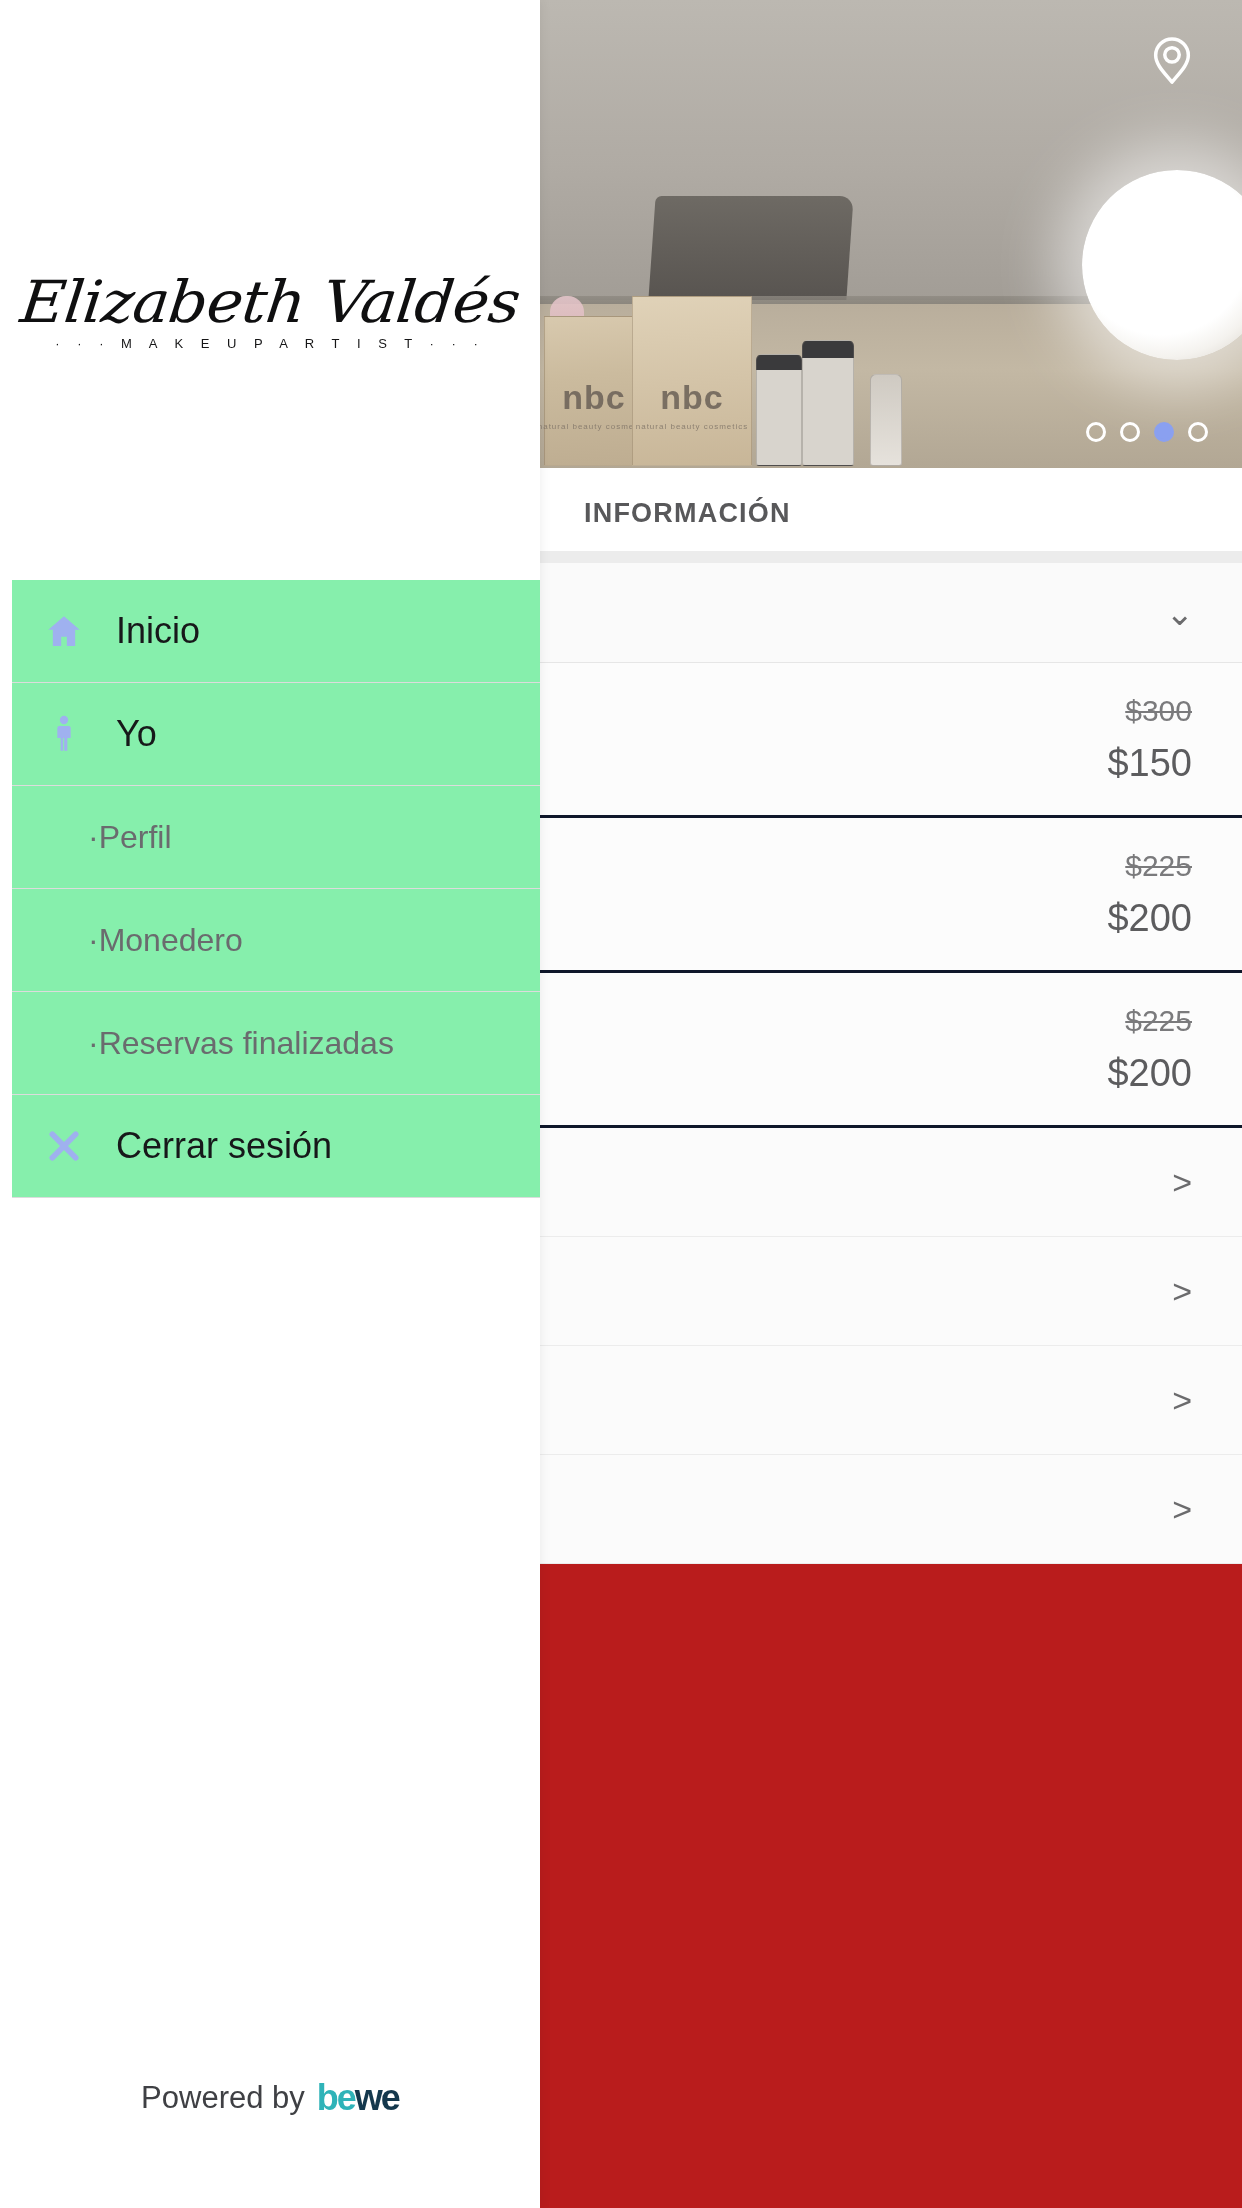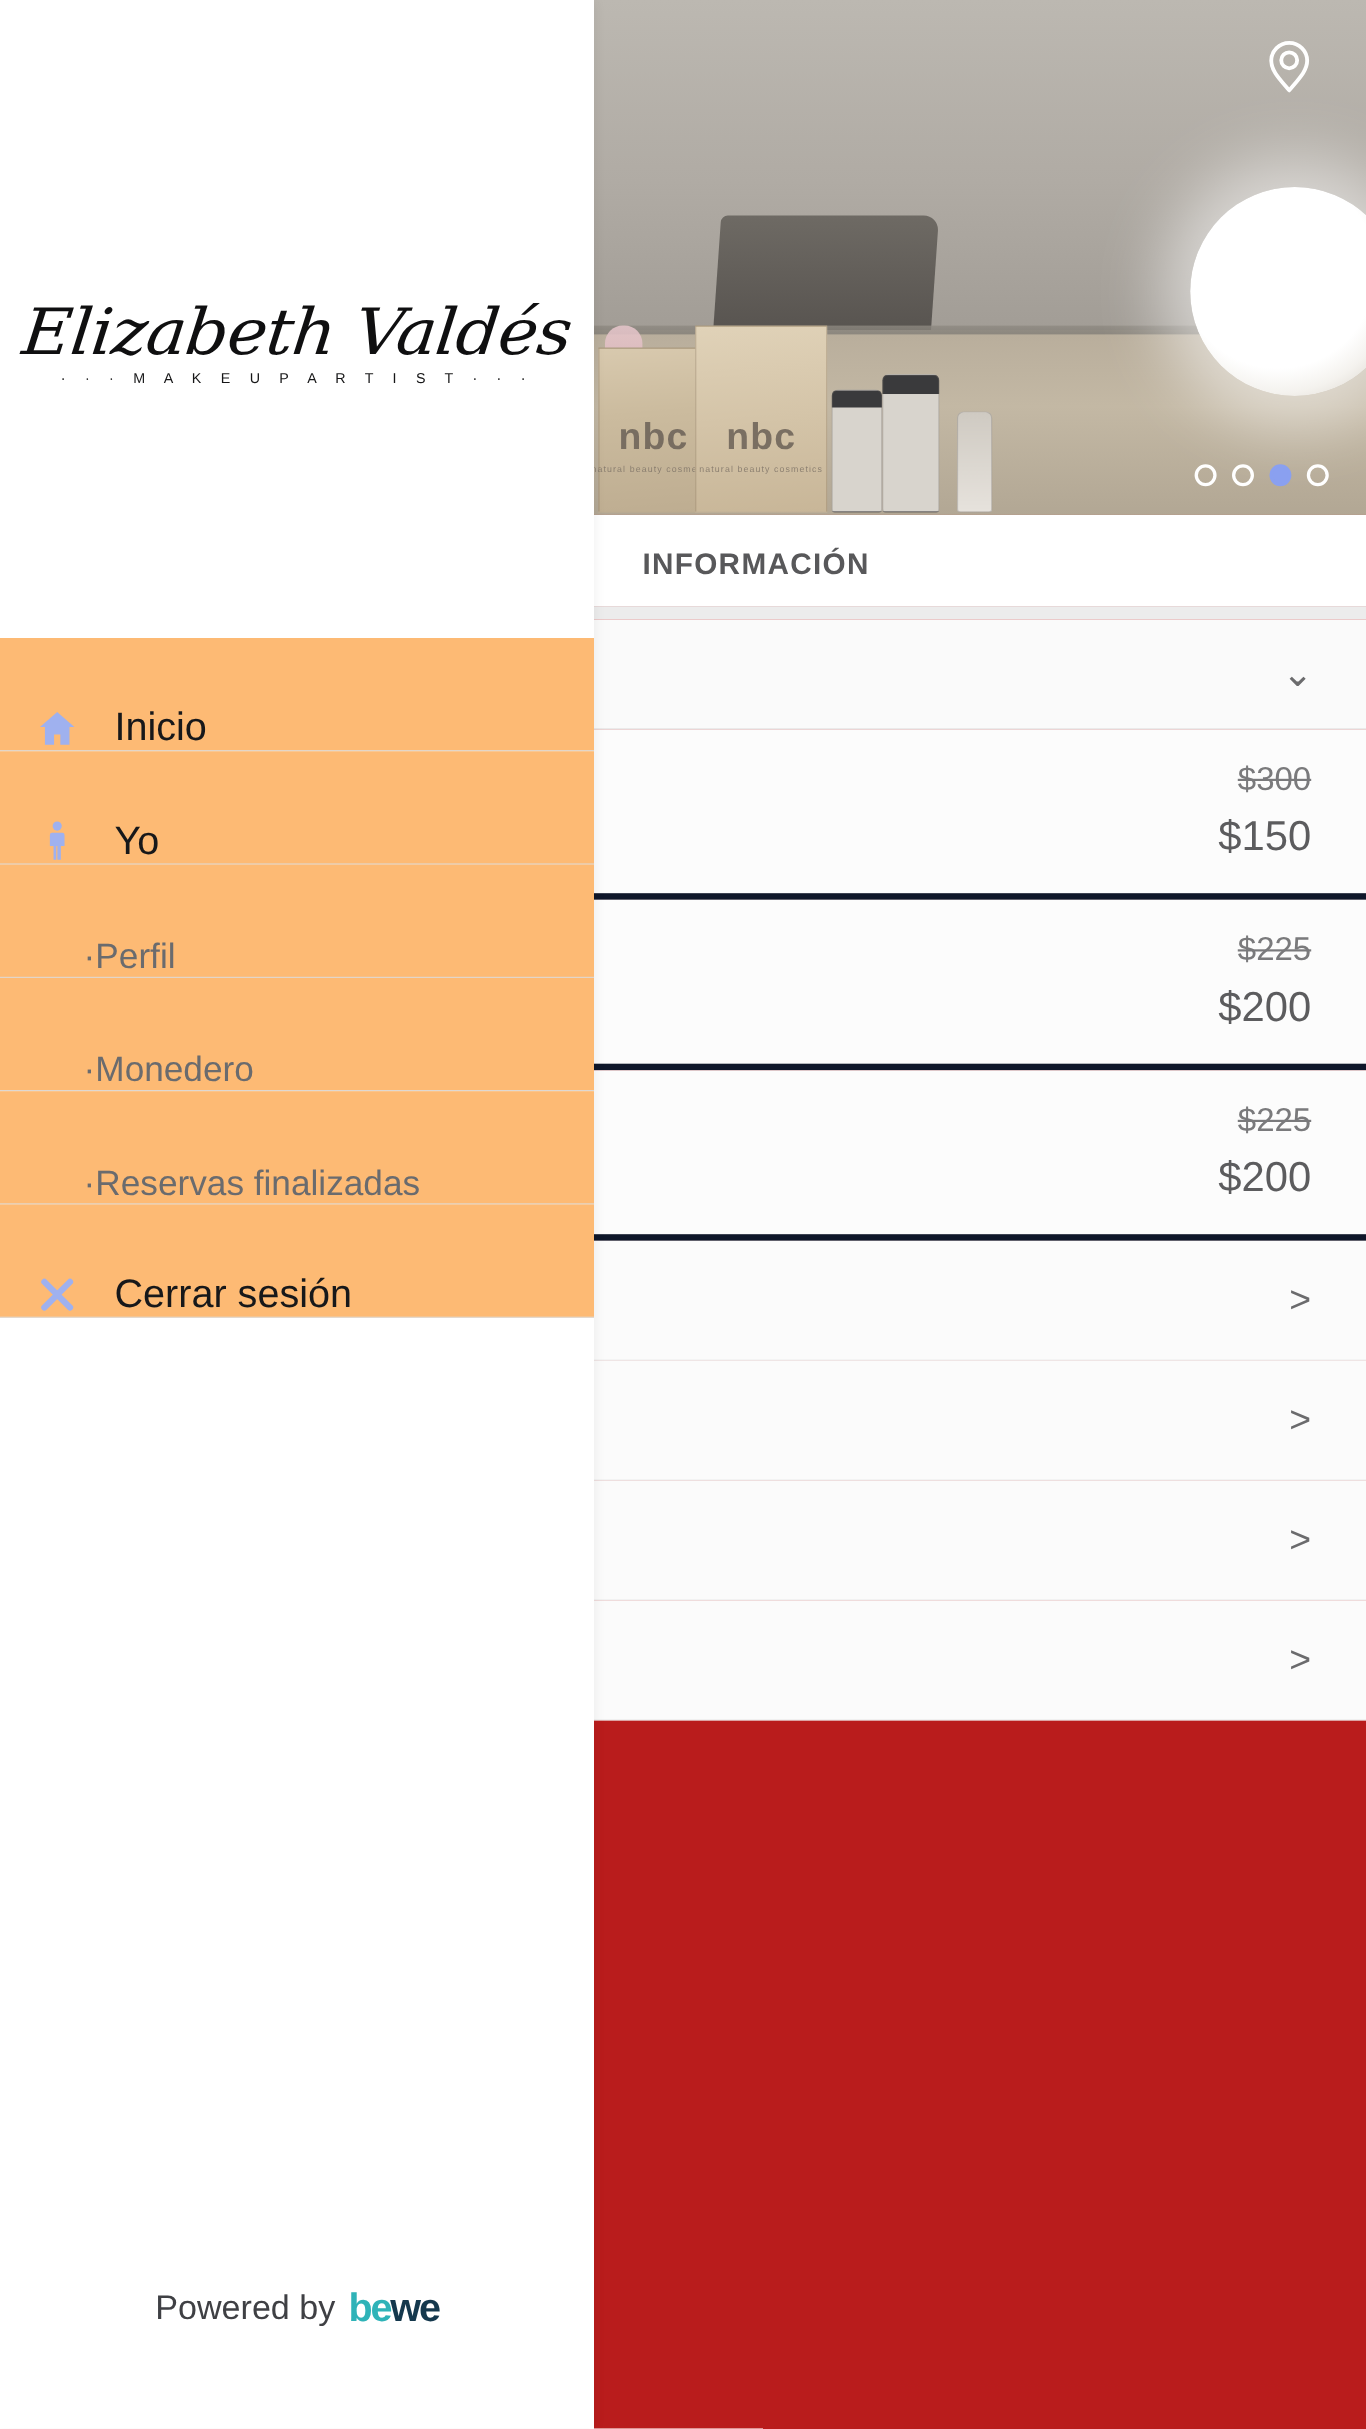--- a/index.html
+++ b/index.html
@@ -122,21 +122,21 @@
   }
   .row-collapse { height:100px; background:#fafafa; }
   .row .chev-down {
     position:absolute; right:48px; top:50%; transform:translateY(-50%);
     font-size:34px; color:#6b6b6d; line-height:1;
   }
   .price-row {
     height:155px;
     display:flex; flex-direction:column; align-items:flex-end; justify-content:center;
     padding-right:50px; gap:14px;
-    background:#fcfcfc; border-bottom:6px solid #0f172a;
+    background:#fcfcfc; border-bottom:3px solid #0f172a;
   }
   .price-old {
     font-size:30px; color:#7a7a7c; text-decoration:line-through;
     text-decoration-thickness:2px;
   }
   .price-new { font-size:38px; color:#5c5c5e; }
 
   .arrow-row {
     height:109px; position:relative;
     background:#fbfbfb; border-bottom:1px solid #ececec;
@@ -171,25 +171,26 @@
   #logo .tagline {
     font-size:13px; letter-spacing:7px; color:#161617;
     font-family:"Liberation Sans", sans-serif;
     white-space:nowrap;
   }
 
   #menu { position:absolute; left:0; top:580px; width:540px; }
 
   .menu-item {
     position:relative;
-    display:flex; align-items:flex-end;
+    display:flex; align-items:center;
     height:103px;
     border-bottom:1px solid #dcdcdc;
     cursor:pointer;
-    background:#fdba74;
+    background:#86efac;
+    margin-left:12px;
   }
   .menu-item .micon {
     width:104px; flex:0 0 104px;
     display:flex; align-items:center; justify-content:center;
     color:#9fb1ef;
   }
   .menu-item .mlabel {
     font-size:36px; color:#17181a; font-weight:400;
     font-family:"Liberation Sans", sans-serif;
   }

